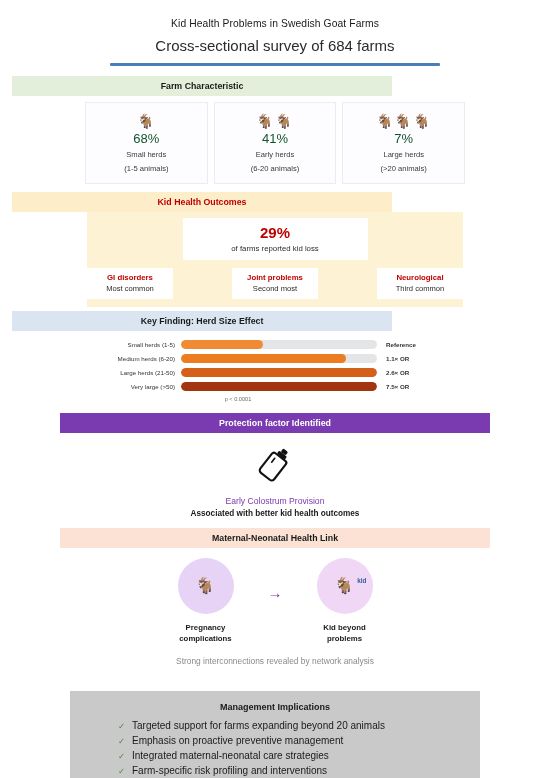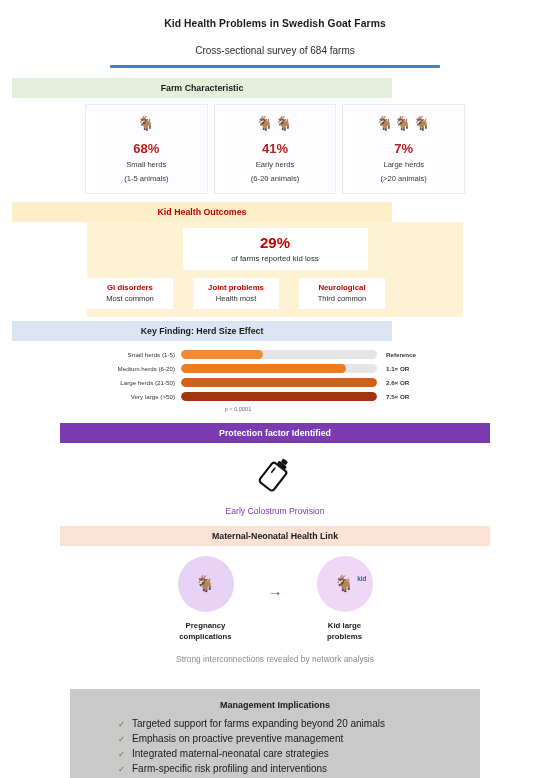--- a/index.html
+++ b/index.html
@@ -8,24 +8,24 @@
     background: #ffffff;
     font-family: "Liberation Sans", sans-serif;
     color: #262626;
     overflow: hidden;
   }
   .page { width: 550px; height: 778px; position: relative; }
 
   
   .header { padding-top: 18px; text-align: center; }
   .title {
-    font-size: 10.3px; font-weight: bold; color: #1a1a1a;
+    font-size: 10.3px; font-weight: normal; color: #1a1a1a;
     letter-spacing: .1px;
   }
-  .subtitle { font-size: 10px; color: #2b2b2b; margin-top: 16px; }
+  .subtitle { font-size: 15px; color: #2b2b2b; margin-top: 8px; }
   .rule {
     width: 330px; height: 2.5px; background: #4a7ebb;
     margin: 9px auto 0 auto; border-radius: 1px;
   }
 
   
   .band {
     text-align: center; font-weight: bold; font-size: 8.8px;
     padding: 5px 0 5px 0; color: #1a1a1a;
   }
@@ -42,32 +42,32 @@
   
   .farm-wrap {
     width: 380px; margin: 0 auto; padding: 6px 0 4px 0;
     display: flex; gap: 6px; justify-content: space-between;
   }
   .farm-card {
     flex: 1; background: #fdfdff; border: 1px solid #e8edf5;
     padding: 8px 2px 9px 2px; text-align: center;
   }
   .goat-row { font-size: 14px; line-height: 20px; letter-spacing: 1px; color: #c8763d; }
-  .pct { font-size: 13px; font-weight: bold; color: #b91c1c; margin-top: 8px; }
+  .pct { font-size: 13px; font-weight: normal; color: #14532d; margin-top: 0; }
   .lab { font-size: 7.6px; color: #3a3a3a; margin-top: 3px; line-height: 11px; }
 
   
   .koc { width: 376px; margin: 0 auto; background: #fdf2d4; padding: 6px 0 8px 0; }
   .big-stat {
     width: 185px; margin: 0 auto; background: #ffffff;
     padding: 6px 0 7px 0; text-align: center;
   }
   .big-num { font-size: 15px; font-weight: bold; color: #c00000; }
   .big-sub { font-size: 7.8px; color: #2b2b2b; margin-top: 3px; }
-  .three { display: flex; gap: 20px; justify-content: flex-start; margin-top: 8px; }
+  .three { display: flex; gap: 20px; justify-content: space-between; margin-top: 8px; }
   .tri-card {
     width: 86px; background: #ffffff; padding: 5px 2px 6px 2px; text-align: center;
   }
   .tri-t { font-size: 7.8px; font-weight: bold; color: #c00000; }
   .tri-s { font-size: 7.6px; color: #2b2b2b; margin-top: 2px; }
 
   
   .chart { width: 380px; margin: 0 auto; background: #ffffff; padding: 9px 0 4px 0; }
   .brow { display: flex; align-items: center; margin-bottom: 5px; }
   .blabel {
@@ -163,21 +163,21 @@
       <div class="big-num">29%</div>
       <div class="big-sub">of farms reported kid loss</div>
     </div>
     <div class="three">
       <div class="tri-card">
         <div class="tri-t">GI disorders</div>
         <div class="tri-s">Most common</div>
       </div>
       <div class="tri-card">
         <div class="tri-t">Joint problems</div>
-        <div class="tri-s">Health most</div>
+        <div class="tri-s">Second most</div>
       </div>
       <div class="tri-card">
         <div class="tri-t">Neurological</div>
         <div class="tri-s">Third common</div>
       </div>
     </div>
   </div>
 
   <div class="sec w380" style="margin-top:4px;">
     <div class="band blue">Key Finding: Herd Size Effect</div>
@@ -222,20 +222,21 @@
       <svg width="40" height="40" viewBox="0 0 64 64" aria-hidden="true">
         <g transform="rotate(38 32 32)">
           <rect x="27" y="4" width="10" height="7" rx="2.5" fill="#111"></rect>
           <rect x="24" y="11" width="16" height="6" rx="2" fill="#111"></rect>
           <path d="M22 18 h20 a4 4 0 0 1 4 4 v30 a5 5 0 0 1 -5 5 h-18 a5 5 0 0 1 -5 -5 v-30 a4 4 0 0 1 4 -4 z" fill="#ffffff" stroke="#111" stroke-width="3.4"></path>
           <line x1="26" y1="25" x2="26" y2="33" stroke="#111" stroke-width="2.6" stroke-linecap="round"></line>
         </g>
       </svg>
     </span>
     <div class="prot-name">Early Colostrum Provision</div>
+    <div class="prot-desc">Associated with better kid health outcomes</div>
   </div>
 
   <div class="sec w430" style="margin-top:4px;">
     <div class="band peach">Maternal-Neonatal Health Link</div>
   </div>
   <div class="mat">
     <div class="nodes">
       <div class="node">
         <div class="circ">
           <span class="g">🐐</span>
@@ -245,21 +246,21 @@
           <span>complications</span>
         </div>
       </div>
       <div class="arrow">→</div>
       <div class="node">
         <div class="circ pink">
           <span class="g">🐐</span>
           <span class="kidtag">kid</span>
         </div>
         <div class="node-lab">
-          <span>Kid large</span><br>
+          <span>Kid beyond</span><br>
           <span>problems</span>
         </div>
       </div>
     </div>
     <div class="mat-note">Strong interconnections revealed by network analysis</div>
   </div>
 
   <div class="mgmt">
     <div class="mgmt-title">Management Implications</div>
     <div class="mgmt-list">

